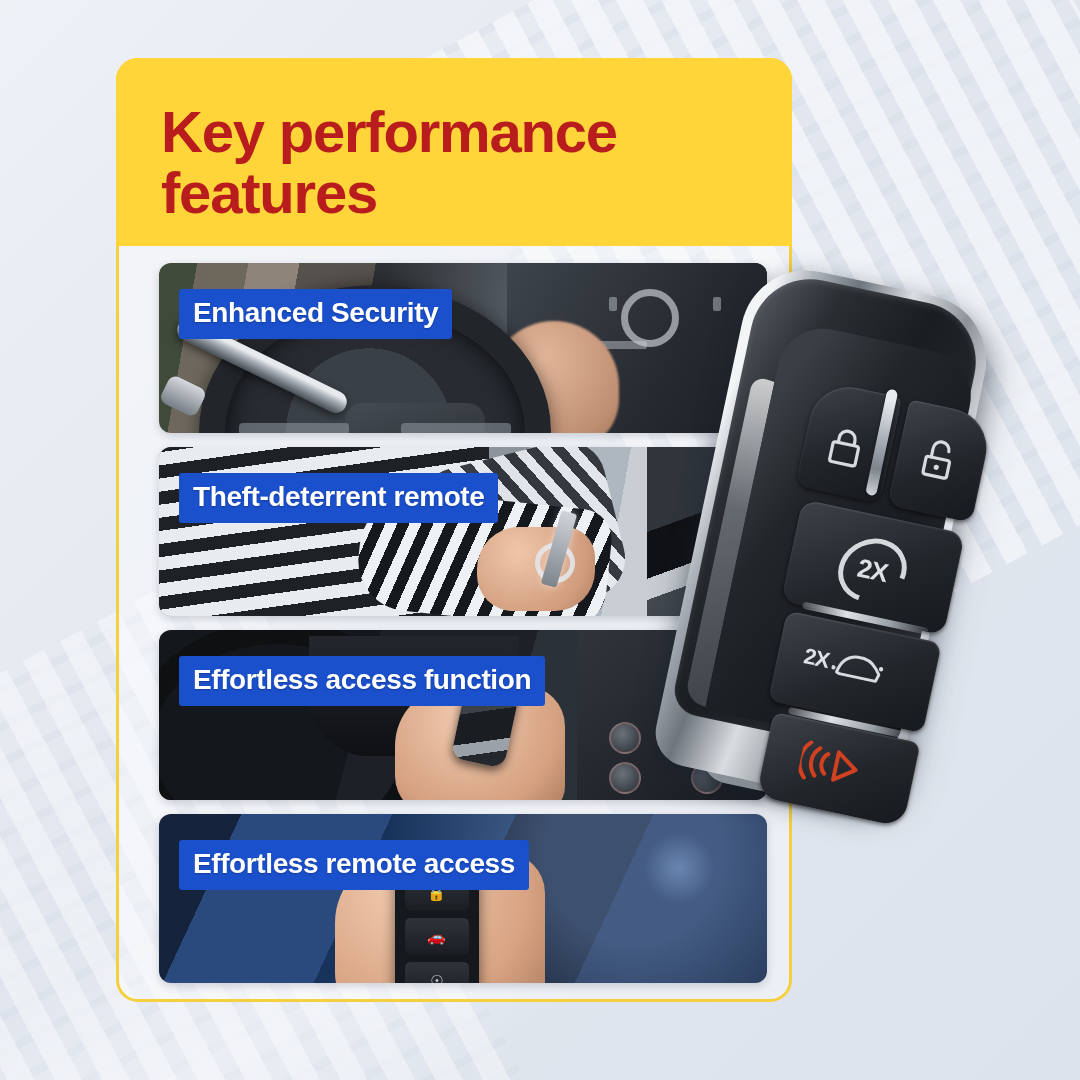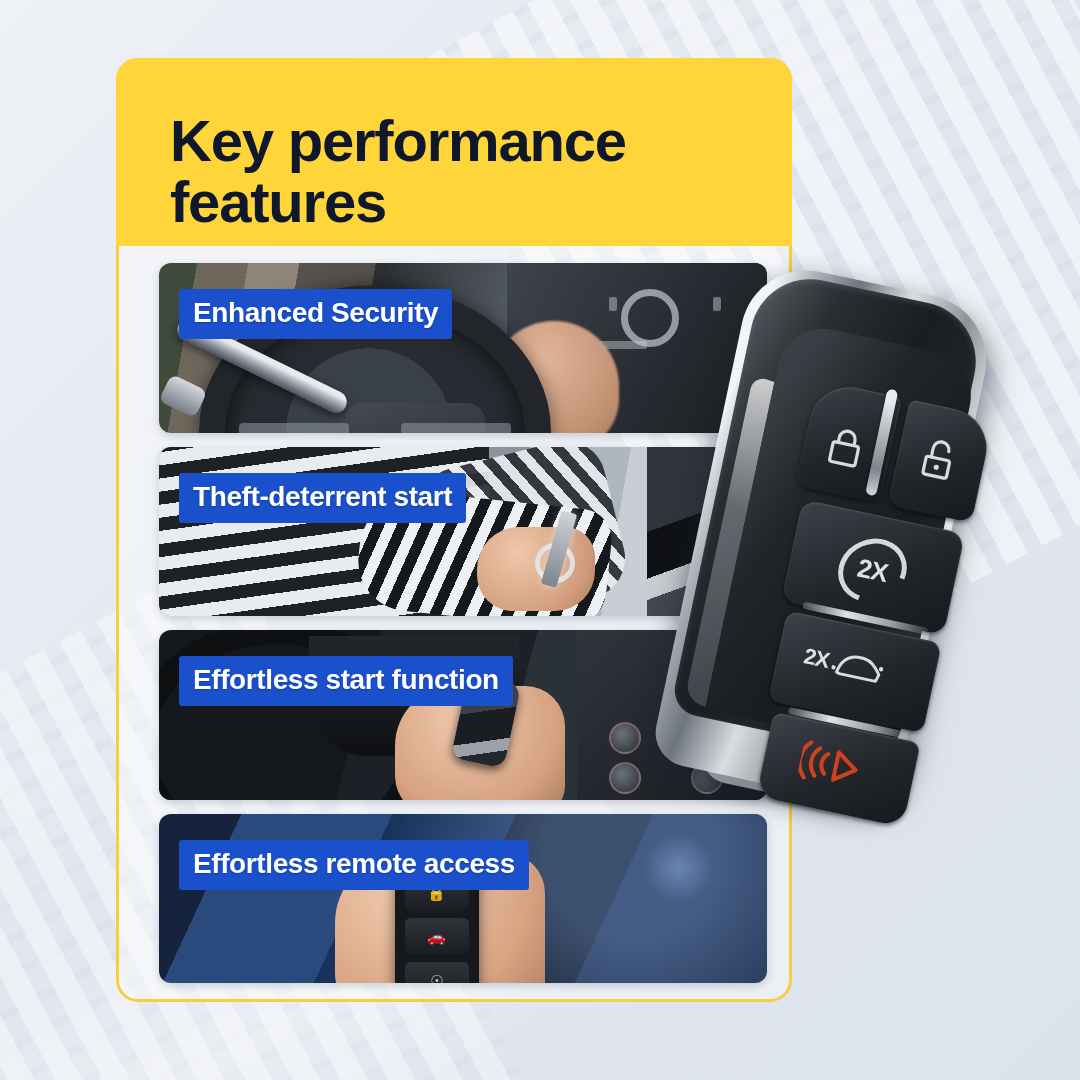--- a/index.html
+++ b/index.html
@@ -100,26 +100,26 @@
     left: -3px;
     top: -3px;
     width: 676px;
     height: 188px;
     box-sizing: border-box;
     background: #ffd53a;
     border-radius: 22px 22px 0 0;
     padding: 40px 0 0 42px;
   }
   #card-title {
-    margin: 12px;
+    margin: 3px;
     font-size: 58px;
     line-height: 1.06;
     font-weight: 800;
     letter-spacing: -1.2px;
-    color: #0f172a;
+    color: #b91c1c;
     white-space: pre-line;
     font-family: "Liberation Sans", sans-serif;
   }
 
   #features-list {
     position: absolute;
     left: 0;
     top: 188px;
     right: 0;
     bottom: 0;
@@ -592,36 +592,36 @@
     <div class="feature-row">
       <div class="feature-photo photo-stripes">
         <div class="st-left"></div>
         <div class="st-car"></div>
         <div class="st-sleeve2"></div>
         <div class="st-sleeve"></div>
         <div class="st-hand"></div>
         <div class="st-keyring"></div>
         <div class="st-keys"></div>
       </div>
-      <div class="feature-badge">Theft-deterrent start</div>
+      <div class="feature-badge">Theft-deterrent remote</div>
     </div>
 
     <div class="feature-row">
       <div class="feature-photo photo-ignition">
         <div class="ig-wheel"></div>
         <div class="ig-column"></div>
         <div class="ig-console"></div>
         <div class="ig-knob" style="right:126px; top:92px;"></div>
         <div class="ig-knob" style="right:44px; top:92px;"></div>
         <div class="ig-knob" style="right:126px; top:132px;"></div>
         <div class="ig-knob" style="right:44px; top:132px;"></div>
         <div class="ig-hand"></div>
         <div class="ig-key"></div>
       </div>
-      <div class="feature-badge">Effortless start function</div>
+      <div class="feature-badge">Effortless access function</div>
     </div>
 
     <div class="feature-row">
       <div class="feature-photo photo-fobhand">
         <div class="fh-bokeh"></div>
         <div class="fh-hand"></div>
         <div class="fh-fob">
           <div class="fh-btn" style="top:14px;">🔒</div>
           <div class="fh-btn" style="top:58px;">🚗</div>
           <div class="fh-btn" style="top:102px;">☉</div>

